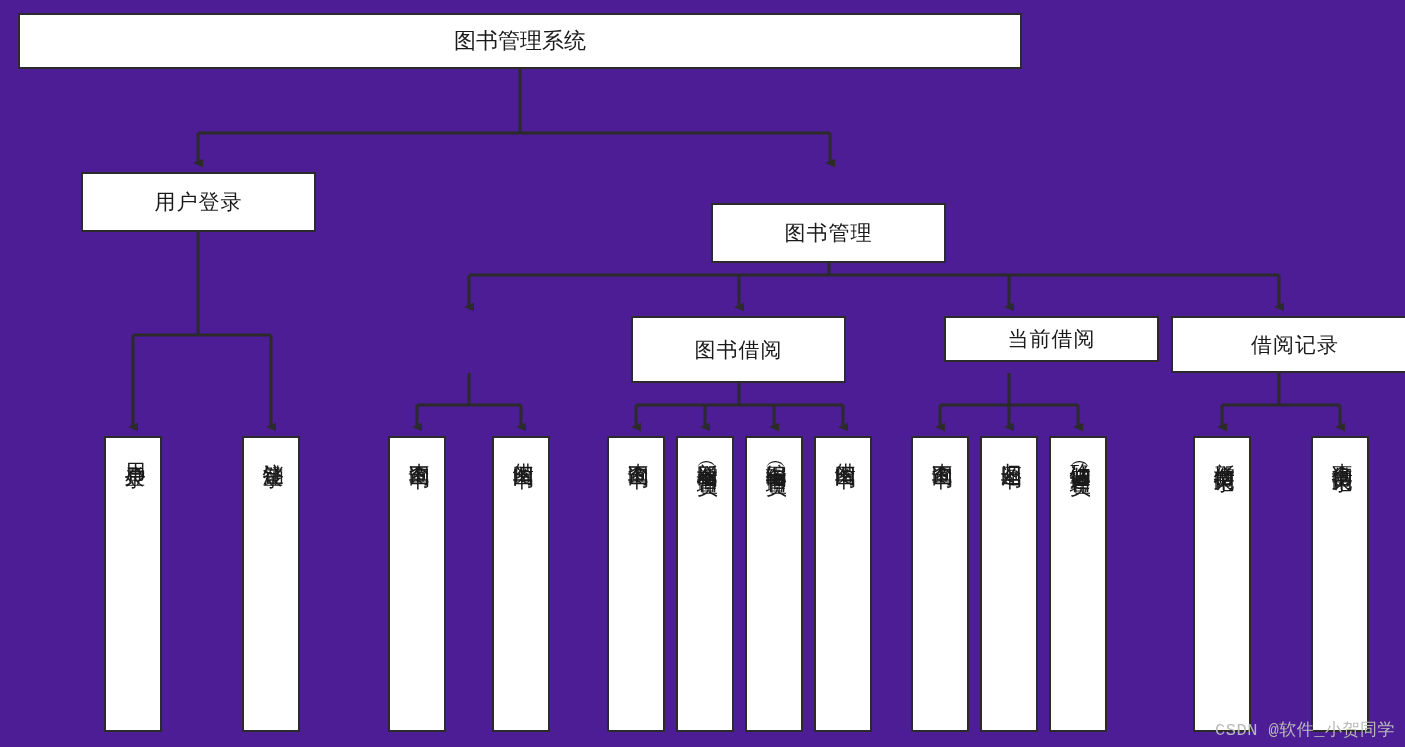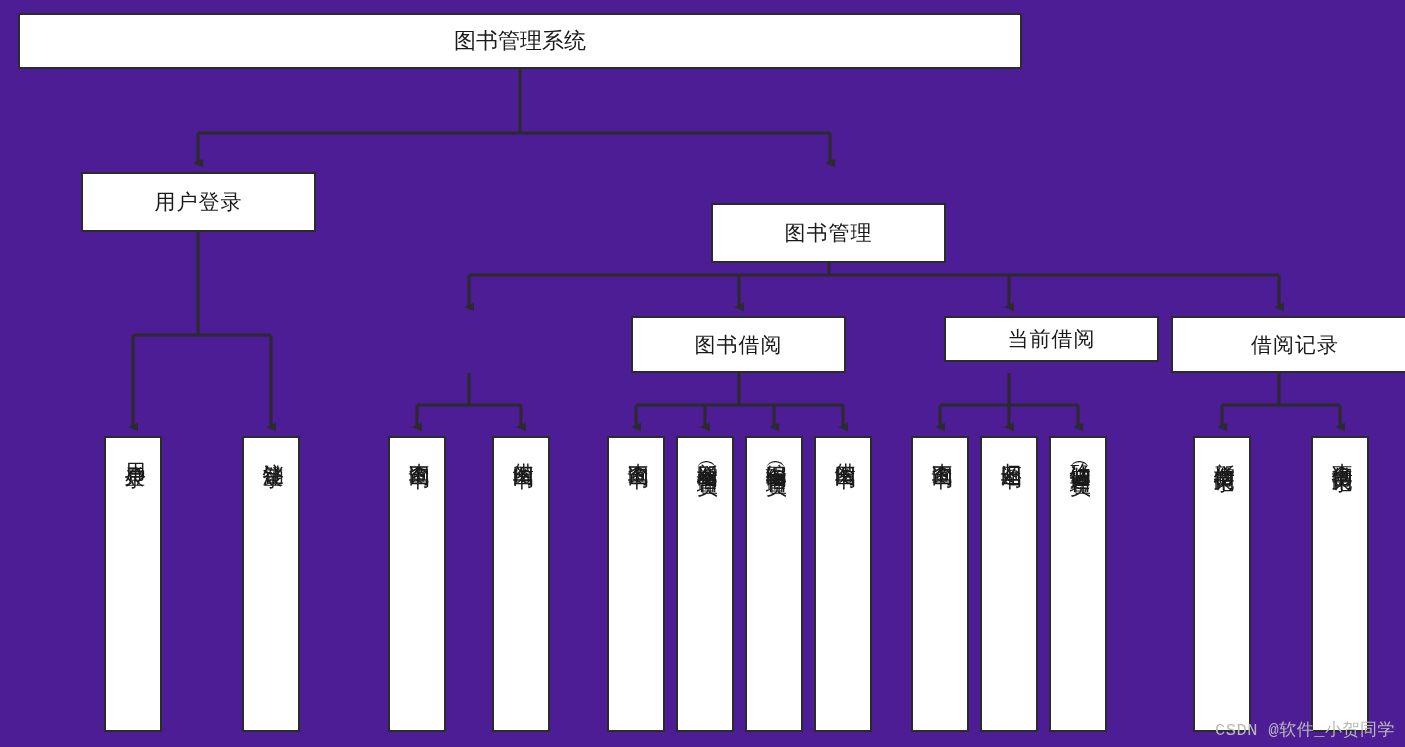--- a/index.html
+++ b/index.html
@@ -123,21 +123,21 @@
     <span>图书管理系统</span>
   </div>
 
   <div class="node h" style="left:81px; top:172px; width:235px; height:60px;">
     <span>用户登录</span>
   </div>
   <div class="node h" style="left:711px; top:172px; width:235px; height:60px;margin-top:31px;">
     <span>图书管理</span>
   </div>
 
-  <div class="node h" style="left:631px; top:316px; width:215px; height:57px;">
+  <div class="node h" style="left:631px; top:316px; width:215px; height:67px;">
     <span>图书借阅</span>
   </div>
   <div class="node h" style="left:944px; top:316px; width:215px; height:46px;">
     <span>当前借阅</span>
   </div>
   <div class="node h" style="left:1171px; top:316px; width:248px; height:57px;">
     <span>借阅记录</span>
   </div>
 
   <div class="node leaf" style="left:104px; top:436px; width:58px; height:296px;">

